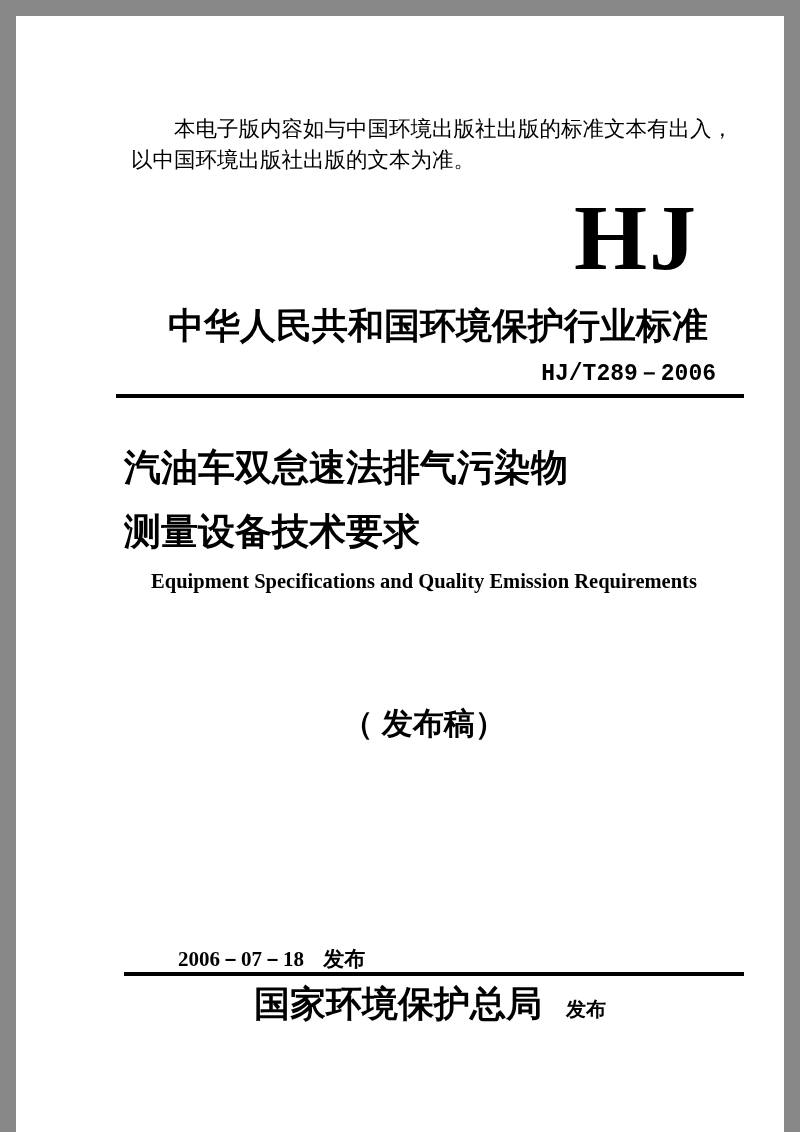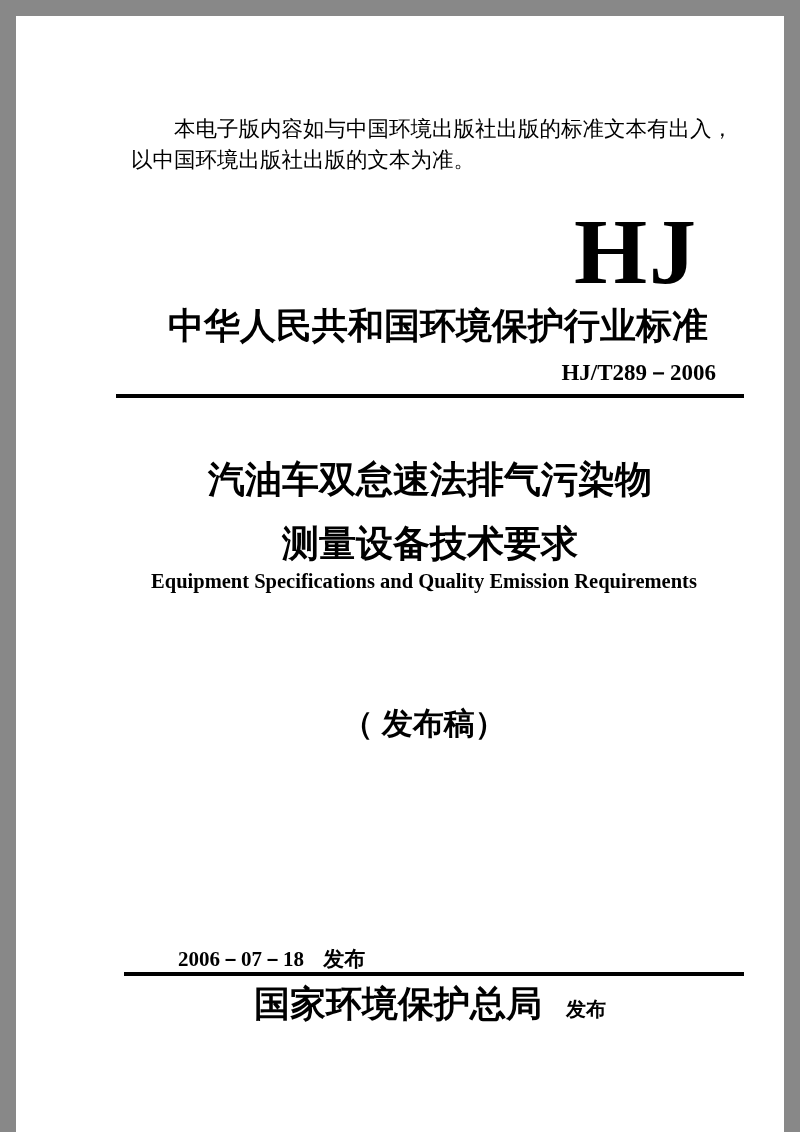--- a/index.html
+++ b/index.html
@@ -20,56 +20,56 @@
     left: 107px; top: 90px;
     width: 614px;
     font-family: "Liberation Serif", "DejaVu Serif", serif;
     font-size: 21.5px;
     line-height: 1.42;
     text-indent: 2em;
     text-align: left;
   }
   .hj-logo {
     position: absolute;
-    top: 180px; right: 110px;
+    top: 166px; right: 110px;
     font-family: "Liberation Serif", "DejaVu Serif", serif;
     font-weight: bold;
     font-size: 94px;
     line-height: 1;
     letter-spacing: 2px;
   }
   .std-category {
     position: absolute;
     left: 100px; top: 278px;
     width: 628px;
     text-align: center;
     font-family: "Liberation Sans", "DejaVu Sans", sans-serif;
     font-weight: bold;
     font-size: 36px;
     letter-spacing: 0px;
     white-space: nowrap;
   }
   .std-number {
     position: absolute;
     top: 333px; right: 92px;
-    font-family: Liberation Serif, serif;
+    font-family: Liberation Mono, monospace;
     font-weight: bold;
     font-size: 23px;
   }
   .rule-top {
     position: absolute;
     left: 92px; top: 370px;
     width: 628px; height: 4px;
     background: #000;
   }
   .title-cn {
     position: absolute;
-    left: 92px; top: 420px;
+    left: 92px; top: 408px;
     width: 628px;
-    text-align: center;
+    text-align: left;
     font-family: "Liberation Sans", "DejaVu Sans", sans-serif;
     font-weight: bold;
     font-size: 37px;
     line-height: 56px;
   }
   .title-en {
     position: absolute;
     left: 54px; top: 528px;
     width: 692px;
     text-align: center;

